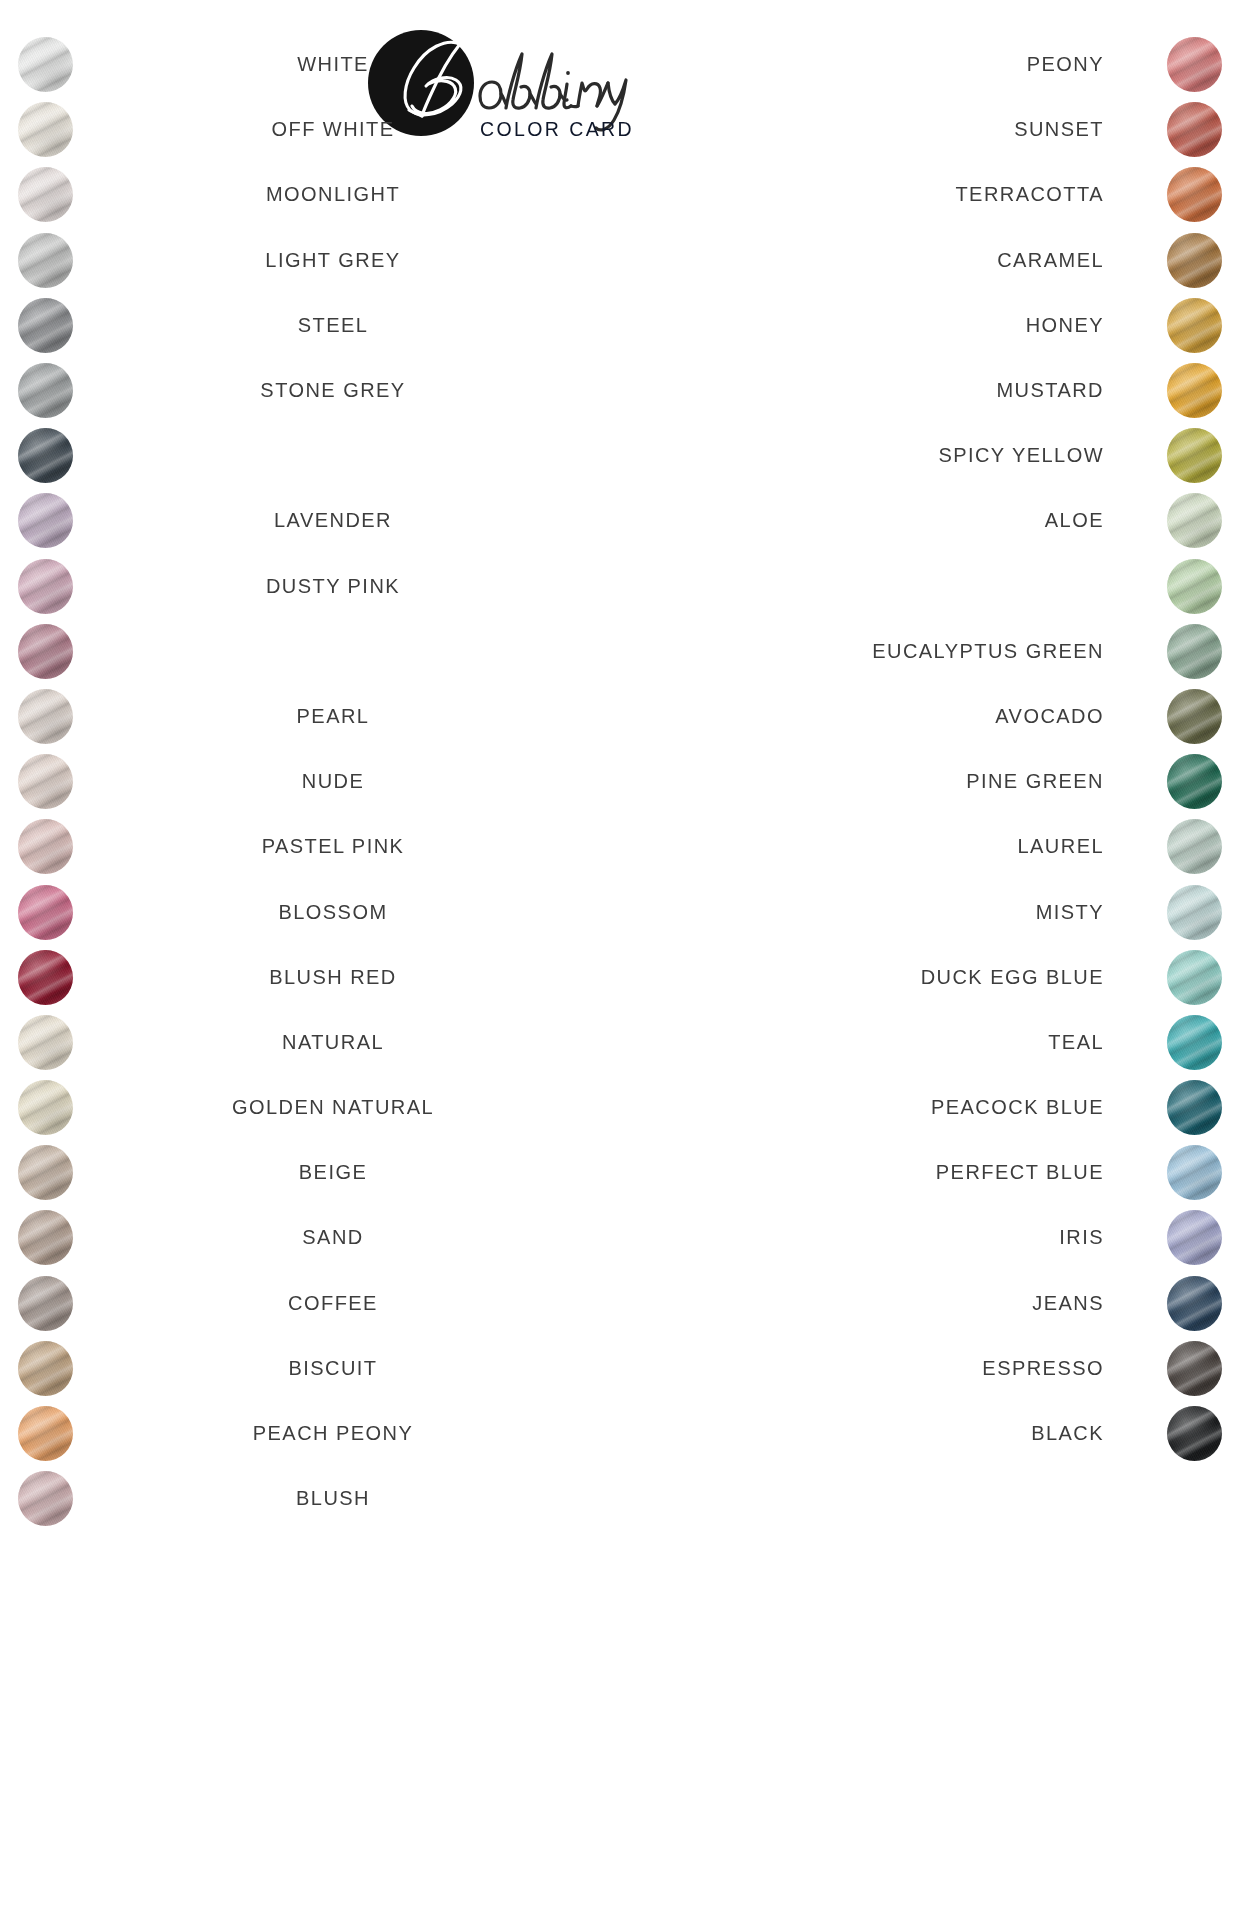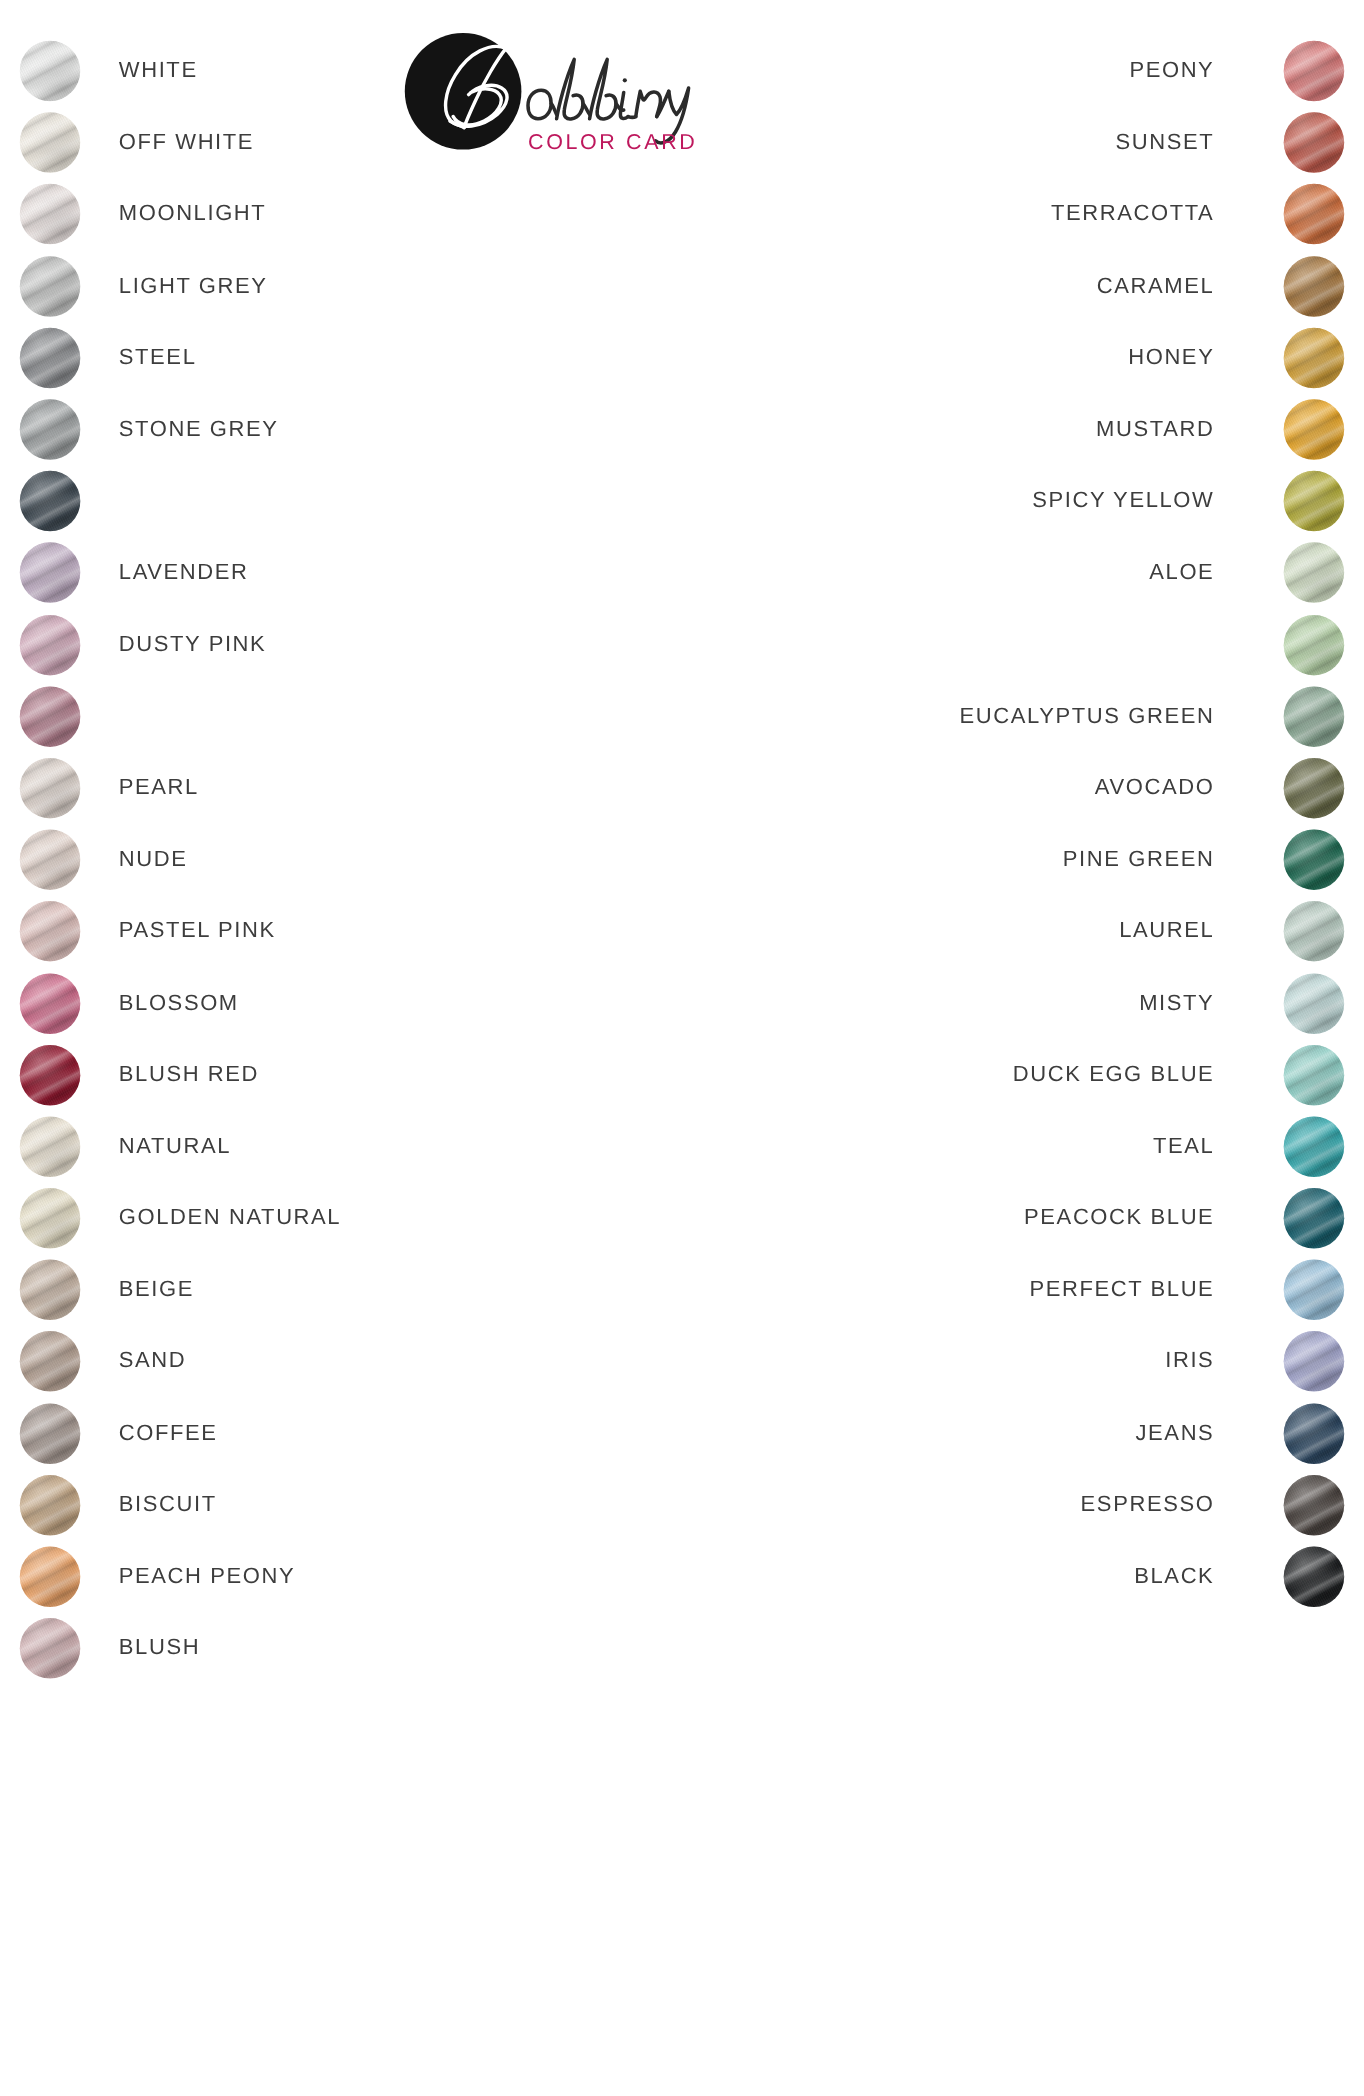--- a/index.html
+++ b/index.html
@@ -51,21 +51,21 @@
     top: 22px;
     width: 290px;
     height: 90px;
   }
   .logo-sub {
     position: absolute;
     left: 120px;
     top: 96px;
     font-size: 19.5px;
     letter-spacing: 2.4px;
-    color: #be185d;
+    color: #0f172a;
     font-weight: 400;
     white-space: nowrap;
   }
 
   
   .col {
     position: absolute;
     top: 32px;
   }
   .col-left  { left: 18px;  width: 540px; }
@@ -124,21 +124,21 @@
     letter-spacing: 1.45px;
     color: #3d3d3d;
     white-space: nowrap;
     font-weight: 400;
   }
   .col-left  .label { margin-left: 35px; text-align: left; }
   .col-right .label { margin-right: 35px; text-align: right; }
 
   .col-right .row { justify-content: flex-start; gap: 28px; }
   .col-right .label { flex: 1; }
-  .col-left  .label { flex: 1; }
+  .col-left  .label { flex: 1; text-align: center; }
 </style>
 </head>
 <body>
 
 <div class="header">
   <div class="logo-wrap">
 
     <div class="logo-circle"></div>
 
     <svg class="logo-b" viewBox="0 0 110 110">

